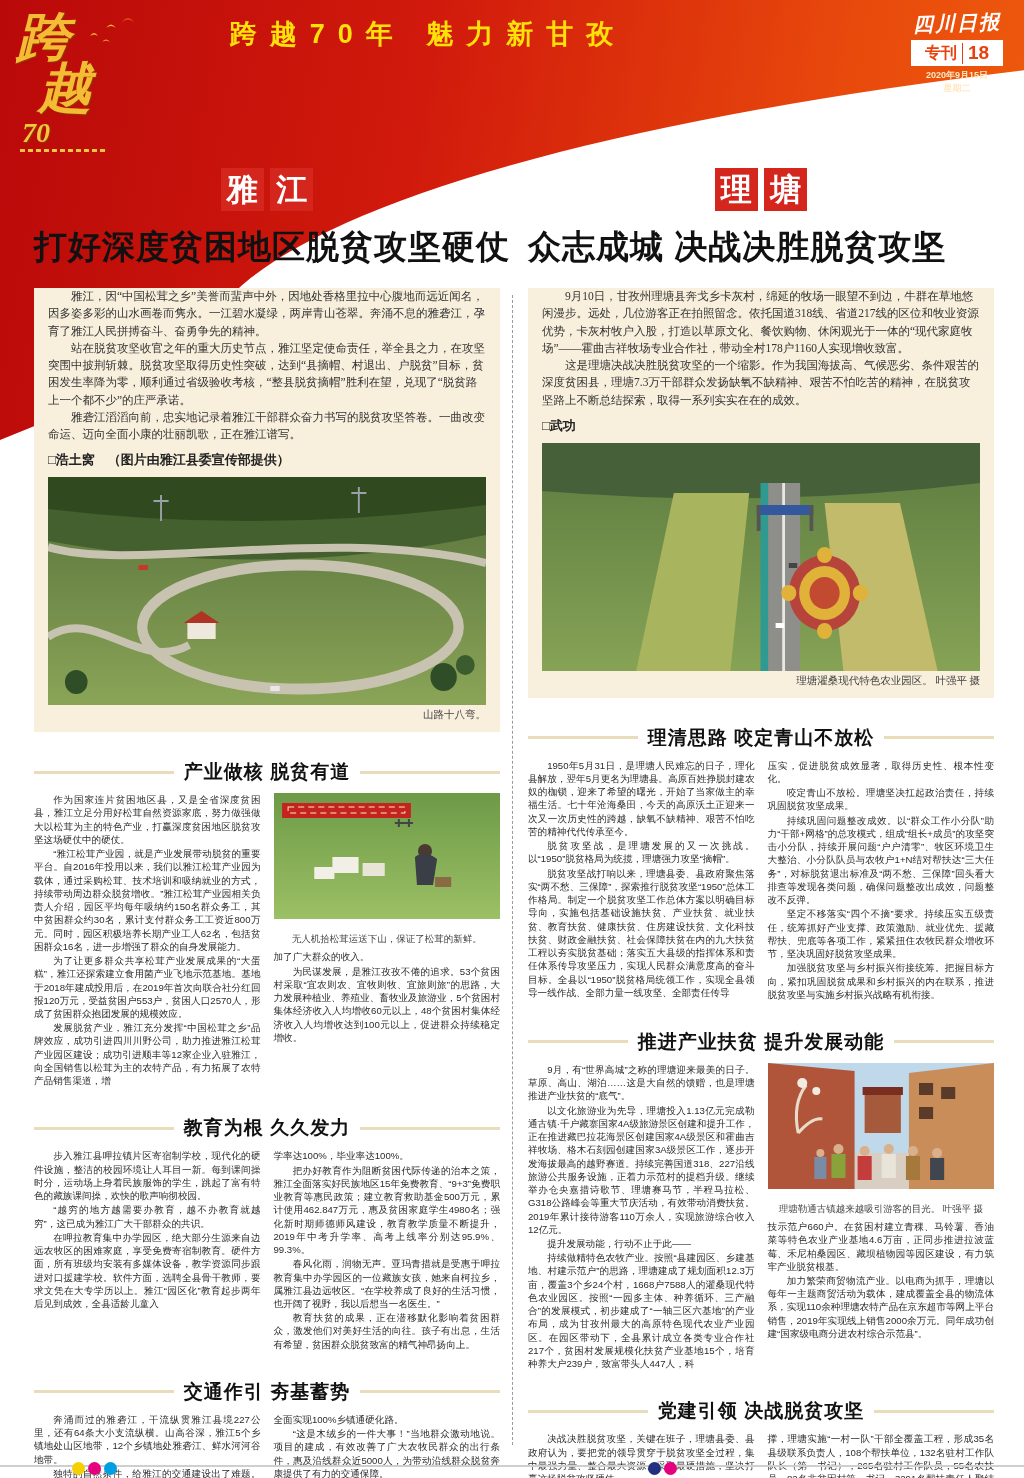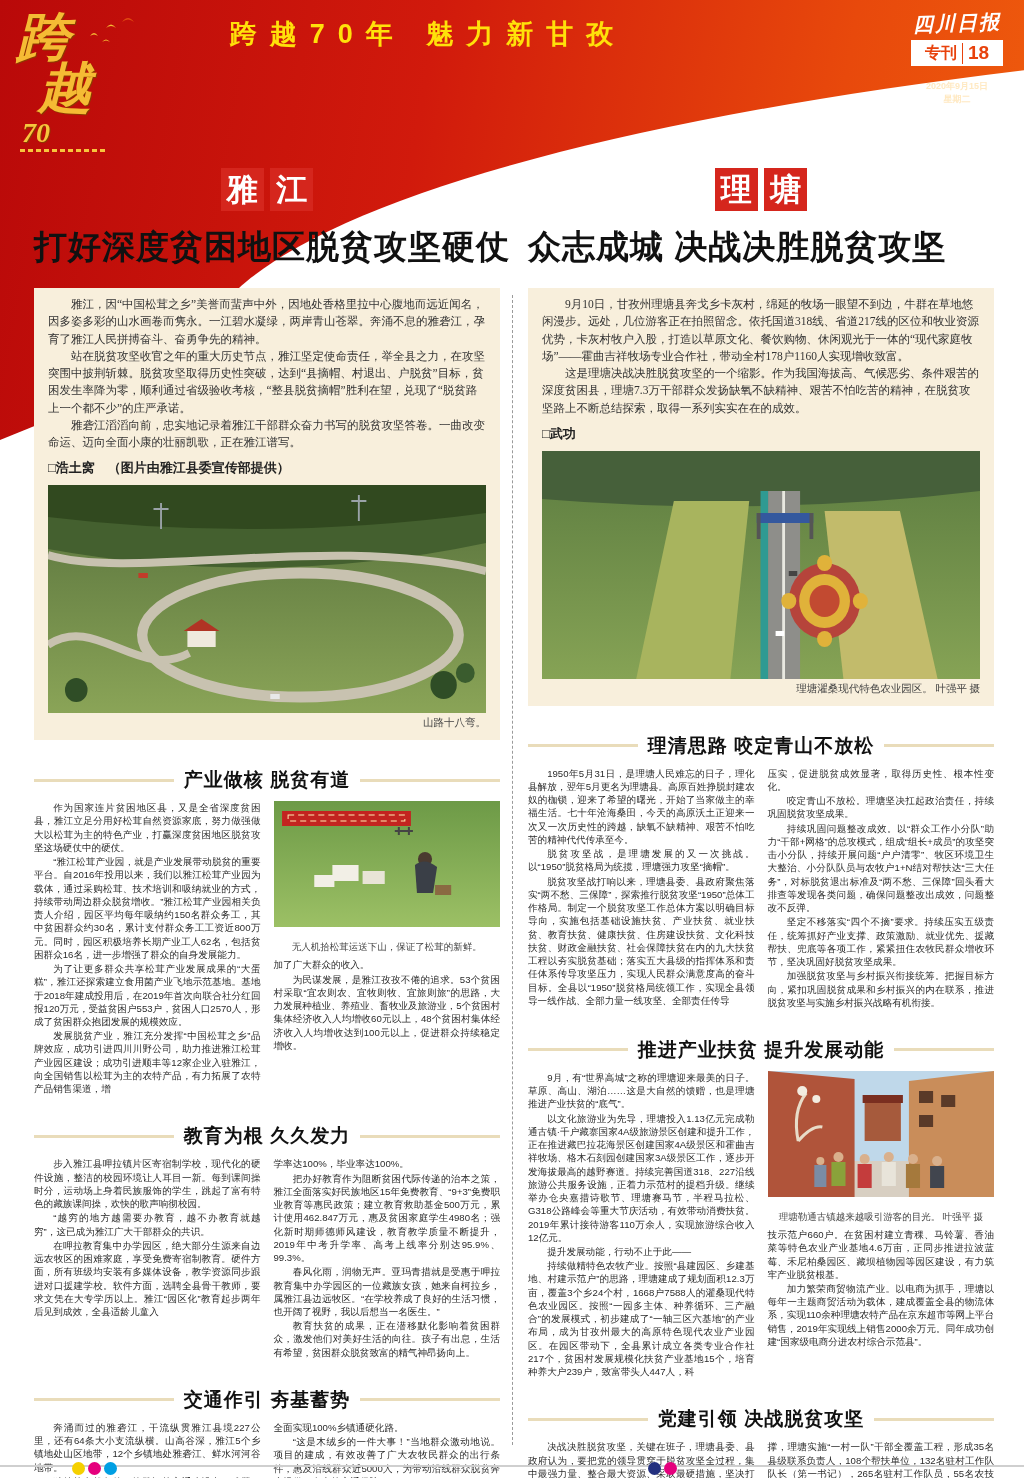--- a/index.html
+++ b/index.html
@@ -19,42 +19,42 @@
     background:#fff; clip-path: polygon(0 100%, 100% 0, 100% 100%); }
   .slogan { position:absolute; top:16px; left:0; width:856px; text-align:center;
     color:#ffe10a; font-size:27px; font-weight:bold; letter-spacing:13px; }
   .mast-right { position:absolute; top:10px; right:8px; width:118px; text-align:center; }
   .paper-name { color:#fff; font-family:"Liberation Serif","DejaVu Serif",serif;
     font-style:italic; font-weight:bold; font-size:20px; letter-spacing:2px; transform:rotate(-2deg); }
   .edition-box { margin:3px auto 0; width:92px; height:26px; background:#fff; color:#e8420c;
     display:flex; align-items:center; justify-content:center; font-weight:bold; }
   .edition-box .lbl { font-size:16px; padding-right:5px; border-right:1px solid #e8420c; }
   .edition-box .num { font-size:19px; padding-left:5px; }
-  .mast-date { margin-top:14px; color:#ffe9c2; font-size:9px; font-weight:bold; }
+  .mast-date { margin-top:3px; color:#ffe9c2; font-size:9px; font-weight:bold; }
   .mast-week { color:#ffe9c2; font-size:9px; font-weight:bold; }
   
   .logo { position:absolute; top:14px; left:16px; width:150px; color:#f5bb34; }
   .logo-chars { font-family:"Liberation Serif","DejaVu Serif",serif; font-weight:bold; font-style:italic;
     font-size:54px; line-height:0.92; text-shadow:1px 1px 0 #8a3c00; }
   .logo-chars div:nth-child(2) { margin-left:22px; }
   .logo-birds { position:absolute; left:72px; top:2px; }
   .logo-70 { margin:4px 0 0 6px; font-family:"Liberation Serif",serif; font-style:italic;
     font-weight:bold; font-size:28px; color:#f7c53d; text-shadow:1px 1px 0 #8a3c00; }
   .logo-script { margin-left:4px; width:86px; height:3px;
     background: repeating-linear-gradient(90deg,#f7c53d 0 5px, transparent 5px 8px); }
   
   .divider { position:absolute; left:512px; top:295px; height:1150px; border-left:1px dashed #9a9a9a; }
   .col { position:absolute; top:168px; width:466px; }
   .col-l { left:34px; }
   .col-r { left:528px; }
   .badges { text-align:center; }
   .badge { display:inline-block; width:43px; height:43px; margin:0 1px; background:#d5261d;
     color:#fff; font-weight:bold; font-size:31px; line-height:43px; text-align:center; }
   .headline { margin-top:14px; text-align:left; color:#111; font-size:33px; font-weight:900; letter-spacing:1px; white-space:nowrap; }
-  .panel { margin-top:18px; background:#f8efdc; padding:8px 14px 10px; }
+  .panel { margin-top:18px; background:#f8efdc; padding:0 14px 10px; }
   .lead { font-family:"Liberation Serif","DejaVu Serif",serif; font-size:11.5px; line-height:1.5; color:#333; }
   .lead p { text-indent:2em; }
   .byline { margin:8px 0 8px; font-size:13px; font-weight:bold; color:#222; }
   .main-photo svg { display:block; width:100%; height:228px; }
   .panel figcaption { margin-top:3px; text-align:right; font-family:"Liberation Serif",serif;
     font-size:10.5px; color:#444; }
   
   .sec-head { display:flex; align-items:center; gap:10px; margin:27px 0 8px; }
   .sec-head .rule { flex:1; height:3px; background:#e9dcba; }
   .sec-head h2 { font-size:19px; font-weight:900; color:#111; letter-spacing:1px; white-space:nowrap; }

